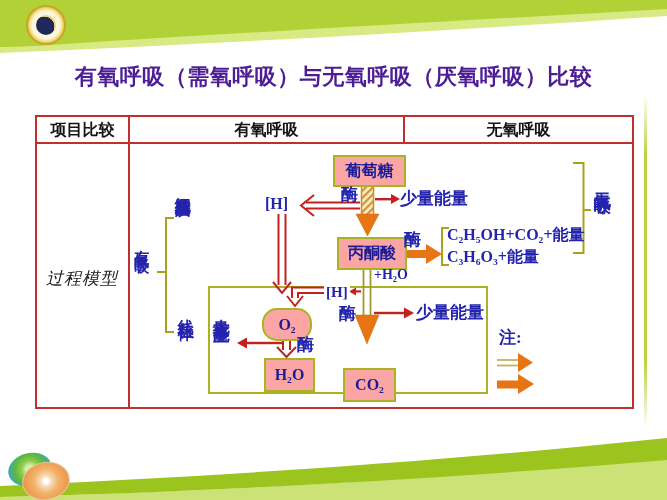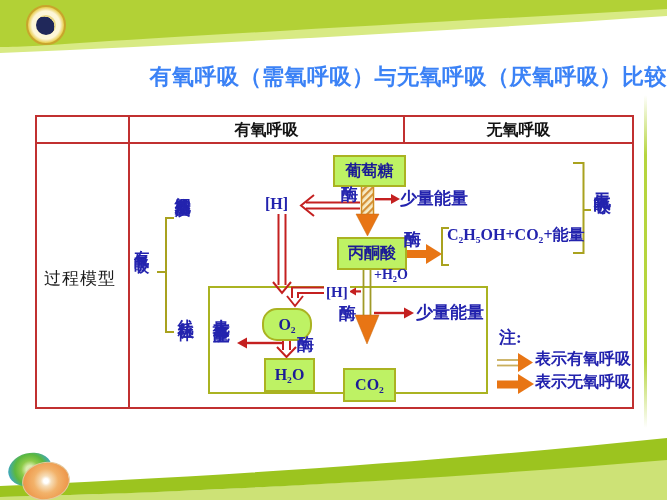--- a/index.html
+++ b/index.html
@@ -17,49 +17,49 @@
     border-radius:50%; border:2px solid #c8a52c;
     background:radial-gradient(circle at 50% 50%, #fdf6d8 55%, #e8ce52 70%, #caa72e 100%);
   }
   .logo-core {
     position:absolute; left:8px; top:8px; width:20px; height:20px; border-radius:50%;
     background:radial-gradient(circle at 42% 58%, #20285a 0 60%, #ead98a 62%);
   }
 
   .title {
     position:absolute; left:0; top:62px; width:100%;
-    text-align:right; color:#3b82f6; font-size:22px; font-weight:bold; letter-spacing:.5px;
+    text-align:center; color:#4c1d95; font-size:22px; font-weight:bold; letter-spacing:.5px;
     white-space:nowrap;
   }
 
   .right-accent {
     position:absolute; left:644px; top:95px; width:3px; height:333px; border-radius:2px;
     background:linear-gradient(to bottom, rgba(182,213,62,0), #b6d53e 18%, #b6d53e 80%, rgba(182,213,62,0));
   }
 
   
   .tframe { position:absolute; left:35px; top:115px; width:595px; height:290px;
             border:2px solid #c13030; }
   .t-hline { position:absolute; left:0; top:25px; width:100%; height:2px; background:#c13030; }
   .t-v1 { position:absolute; left:91px; top:0; width:2px; height:100%; background:#c13030; }
   .t-v2 { position:absolute; left:366px; top:0; width:2px; height:25px; background:#c13030; }
   .th { position:absolute; top:0; height:25px; line-height:25px; text-align:center;
         color:#141414; font-size:16px; font-weight:bold; }
   .th1 { left:0; width:91px; }
   .th2 { left:93px; width:273px; }
   .th3 { left:368px; width:227px; }
-  .row-label { position:absolute; left:44px; top:267px; width:76px; text-align:left;
-               color:#1b1b1b; font-size:17px; letter-spacing:1px; }
+  .row-label { position:absolute; left:44px; top:267px; width:76px; text-align:center;
+               color:#1b1b1b; font-size:17px; letter-spacing:1px;font-style:italic; }
 
   
   .lbl { position:absolute; color:#2323ae; font-weight:bold; font-size:17px;
          line-height:1.05; white-space:nowrap; }
   .vert { writing-mode:vertical-rl; }
 
-  .obox { position:absolute; border:2px solid #aab321; background:#bef264;
+  .obox { position:absolute; border:2px solid #aab321; background:#fca5a5;
           display:flex; align-items:center; justify-content:center;
           color:#1c1c96; font-weight:bold; font-size:16px; }
   .mito { background:transparent; }
 
   .overlay { position:absolute; left:0; top:0; pointer-events:none; }
 
   
   .swoosh { position:absolute; left:0; bottom:0; }
   .cd { position:absolute; border-radius:50%; }
   .cd-back { left:8px; top:453px; width:44px; height:33px; transform:rotate(-14deg);
@@ -82,20 +82,21 @@
   </div>
 
   <div class="title">有氧呼吸（需氧呼吸）与无氧呼吸（厌氧呼吸）比较</div>
 
   <div class="right-accent"></div>
 
   <div class="tframe">
     <div class="t-hline"></div>
     <div class="t-v1"></div>
     <div class="t-v2"></div>
+    <div class="th th1">项目比较</div>
     <div class="th th2">有氧呼吸</div>
     <div class="th th3">无氧呼吸</div>
   </div>
   <div class="row-label">过程模型</div>
 
   <div class="obox mito" style="left:208px; top:286px; width:276px; height:104px;"></div>
 
   <svg class="overlay" width="667" height="500" viewBox="0 0 667 500">
     <defs>
       <pattern id="hatch" width="5" height="5" patternUnits="userSpaceOnUse" patternTransform="rotate(45)">
@@ -196,33 +197,32 @@
   <div class="lbl vert" style="left:133px; top:238px; font-size:15px; letter-spacing:3px;">有氧呼吸</div>
   <div class="lbl vert" style="left:174px; top:184px; font-size:16px; letter-spacing:1px;">细胞质基质</div>
   <div class="lbl vert" style="left:177px; top:306px; font-size:16px; letter-spacing:3px;">线粒体</div>
 
   <div class="lbl" style="left:341px; top:186px;">酶</div>
   <div class="lbl" style="left:265px; top:196px; font-size:16px;">[H]</div>
   <div class="lbl" style="left:400px; top:190px;">少量能量</div>
 
   <div class="lbl" style="left:404px; top:231px;">酶</div>
   <div class="lbl" style="left:447px; top:227px; font-size:16px;">C₂H₅OH+CO₂+能量</div>
+  <div class="lbl" style="left:447px; top:249px; font-size:16px;">C₃H₆O₃+能量</div>
   <div class="lbl vert" style="left:593px; top:179px; letter-spacing:2px;">无氧呼吸</div>
 
   <div class="lbl" style="left:374px; top:268px; font-size:14px;">+H₂O</div>
   <div class="lbl" style="left:324px; top:285px; font-size:15px; background:#ffffff; padding:0 2px;">[H]</div>
   <div class="lbl" style="left:339px; top:305px;">酶</div>
   <div class="lbl" style="left:416px; top:304px;">少量能量</div>
 
   <div class="lbl vert" style="left:212px; top:305px; letter-spacing:3px;">大量能量</div>
   <div class="lbl" style="left:297px; top:336px;">酶</div>
 
   <div class="lbl" style="left:499px; top:329px;">注:</div>
-  <div class="lbl" style="left:535px; top:351px; font-size:16px;">表示有氧呼吸</div>
-  <div class="lbl" style="left:535px; top:374px; font-size:16px;">表示无氧呼吸</div>
 
   <svg class="swoosh" width="667" height="70" viewBox="0 0 667 70">
     <path d="M0,67 C200,62 430,50 667,28 L667,70 H0 Z" fill="#cde276"></path>
     <path d="M0,56 C180,48 420,34 667,8 L667,30 C430,50 200,62 0,67 Z" fill="#9cc41f"></path>
   </svg>
   <div class="cd cd-back"></div>
   <div class="cd cd-front"></div>
 
 </div>
 

